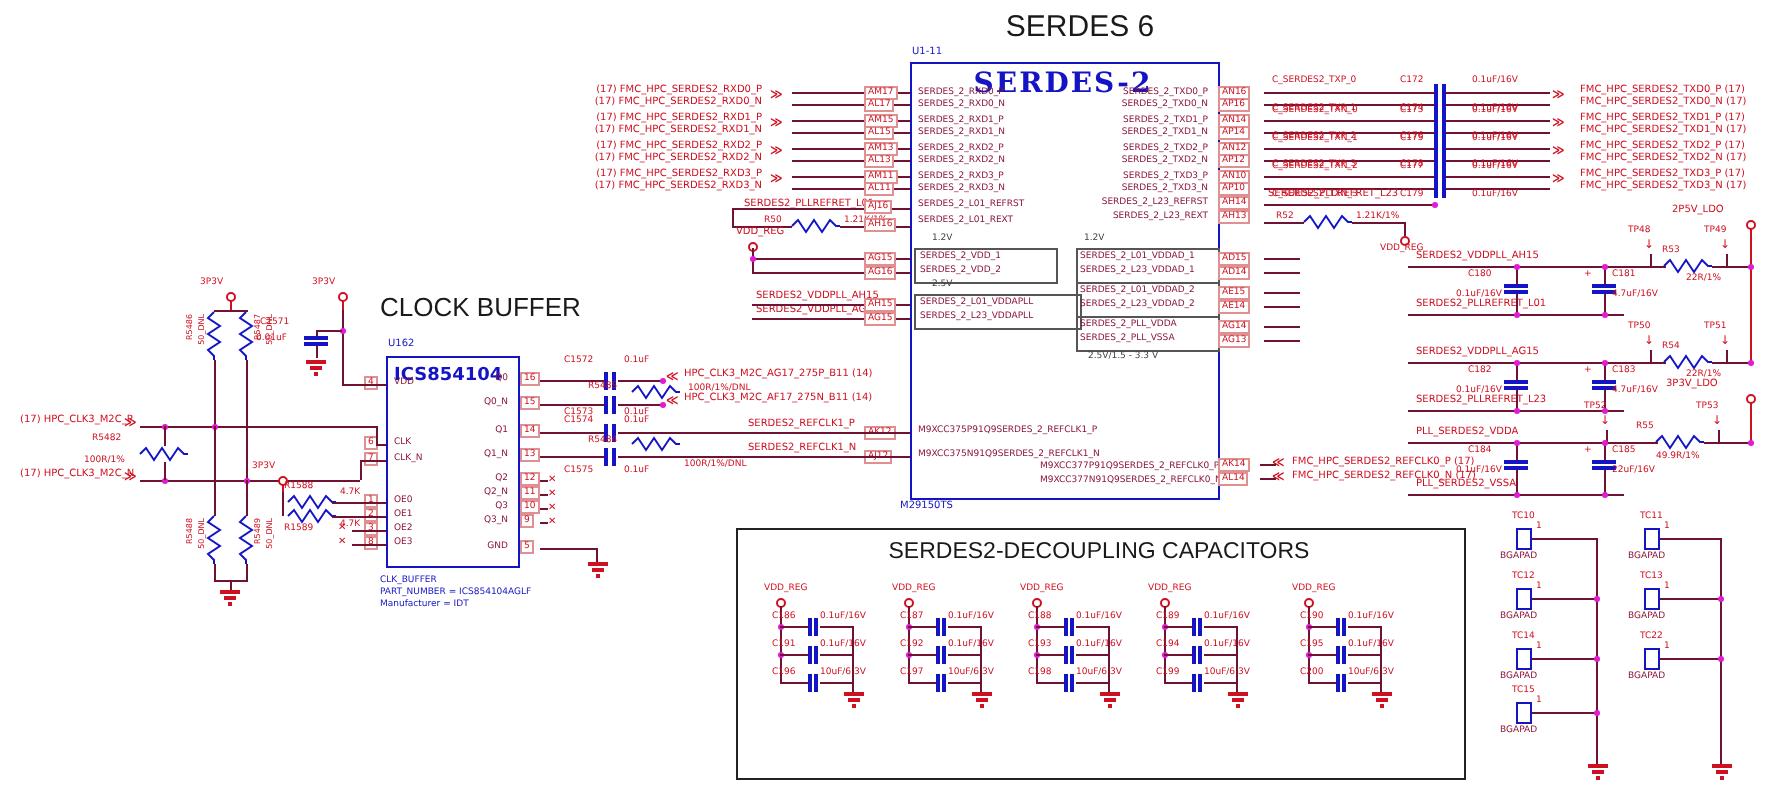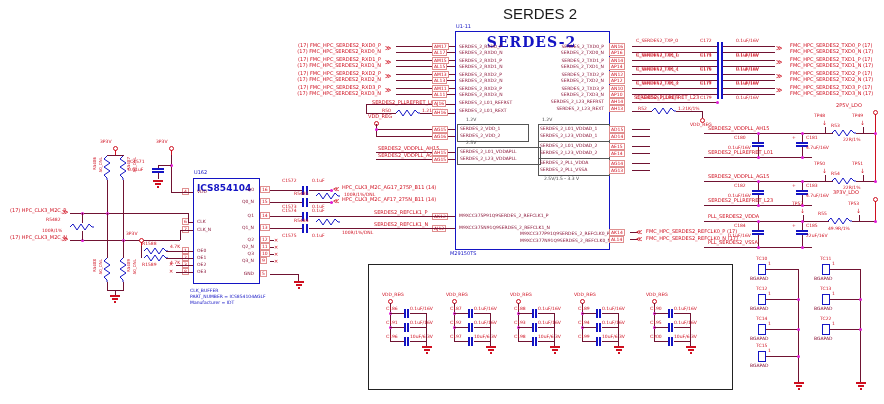--- a/index.html
+++ b/index.html
@@ -37,21 +37,21 @@
       <defs>
 <g id="rz">
           <polyline points="0,3 3,0 7,6 11,0 15,6 19,0 22,3 24,3" fill="none" stroke="#1414c4" stroke-width="1"></polyline>
         </g>
 <g id="rzv">
           <polyline points="3,0 0,3 6,7 0,11 6,15 0,19 3,22 3,24" fill="none" stroke="#1414c4" stroke-width="1"></polyline>
         </g>
 </defs>
     </svg>
 
-<div class="t ttl" style="left:460px;top:5px;width:160px;text-align:center;font-size:15px;font-family:'Liberation Sans',sans-serif">SERDES 2</div>
+<div class="t ttl" style="left:460px;top:5px;width:160px;text-align:center;font-size:15px;font-family:'Liberation Sans',sans-serif">SERDES 6</div>
 
 <div class="t blu f5" style="left:456px;top:24px">U1-11</div>
 <div class="icbox" style="left:455px;top:31px;width:153px;height:217px"></div>
 <div class="t blu serif" style="left:455px;top:34px;width:153px;text-align:center;font-size:14px;font-weight:bold;letter-spacing:1px">SERDES-2</div>
 <div class="t blu f5" style="left:450px;top:251px">M29150TS</div>
 
 <div class="t nl f5 ra" style="left:295px;top:43px;width:86px">(17)  FMC_HPC_SERDES2_RXD0_P</div>
 <div class="t nl f5 ra" style="left:295px;top:49px;width:86px">(17)  FMC_HPC_SERDES2_RXD0_N</div>
 <div class="arr" style="left:385px;top:45px">≫</div>
 <div class="wh" style="left:396px;top:46px;width:59px"></div>
@@ -276,20 +276,21 @@
     <div class="wh" style="left:632px;top:153px;width:18px"></div>
 <div class="box" style="left:538px;top:158px;width:70px;height:16px"></div>
 <div class="t sg f45" style="left:540px;top:160px">SERDES_2_PLL_VDDA</div>
     <div class="t sg f45" style="left:540px;top:167px">SERDES_2_PLL_VSSA</div>
 <div class="pinb" style="left:609px;top:160px">AG14</div>
     <div class="pinb" style="left:609px;top:167px">AG13</div>
 <div class="wh" style="left:632px;top:163px;width:18px"></div>
     <div class="wh" style="left:632px;top:170px;width:18px"></div>
 <div class="t gry f45" style="left:544px;top:176px">2.5V/1.5 - 3.3 V</div>
 
+<div class="t ttl" style="left:190px;top:147px;font-size:13px;font-family:'Liberation Sans',sans-serif">CLOCK BUFFER</div>
 <div class="t blu f5" style="left:194px;top:170px">U162</div>
 <div class="icbox" style="left:193px;top:178px;width:65px;height:104px"></div>
 <div class="t blu" style="left:197px;top:183px;font-size:9px;font-weight:bold">ICS854104</div>
 
 <div class="t sg f45" style="left:197px;top:189px">VDD</div>
     <div class="pinb" style="left:182px;top:188px">4</div>
     <div class="wh" style="left:171px;top:192px;width:22px"></div>
 <div class="t sg f45" style="left:197px;top:219px">CLK</div>
     <div class="pinb" style="left:182px;top:218px">6</div>
     <div class="wh" style="left:188px;top:222px;width:5px"></div>
@@ -573,20 +574,21 @@
 <div class="t nl f45" style="left:792px;top:223px">+</div>
 <div class="t pf f45" style="left:806px;top:223px">C185</div>
     <div class="t pv f45" style="left:806px;top:233px">22uF/16V</div>
 <div class="dot" style="left:757px;top:220px"></div>
     <div class="dot" style="left:801px;top:220px"></div>
     <div class="dot" style="left:757px;top:246px"></div>
     <div class="dot" style="left:801px;top:246px"></div>
     <div class="dot" style="left:874px;top:220px"></div>
 
 <div class="box" style="left:368px;top:264px;width:363px;height:124px;border-width:1.2px;border-color:#222"></div>
+<div class="t ttl" style="left:368px;top:270px;width:363px;text-align:center;font-size:11.5px;font-family:'Liberation Sans',sans-serif">SERDES2-DECOUPLING CAPACITORS</div>
 
 <div class="t nl f45" style="left:382px;top:292px">VDD_REG</div>
     <div class="pwr" style="left:388px;top:299px"></div>
 <div class="wv" style="left:390px;top:303px;height:38px"></div>
     <div class="dot" style="left:389px;top:312px"></div>
     <div class="dot" style="left:389px;top:326px"></div>
 <div class="wh" style="left:390px;top:313px;width:14px"></div>
     <div class="cp" style="left:404px;top:309px"></div>
     <div class="cp" style="left:407px;top:309px"></div>
     <div class="wh" style="left:410px;top:313px;width:16px"></div>

